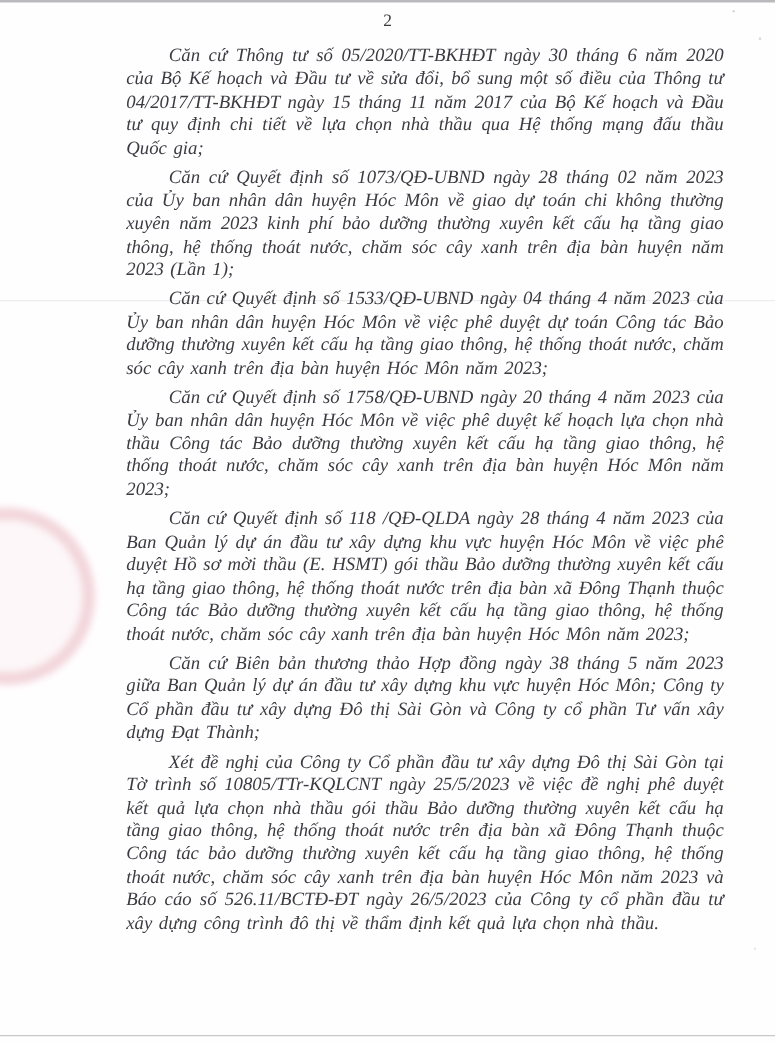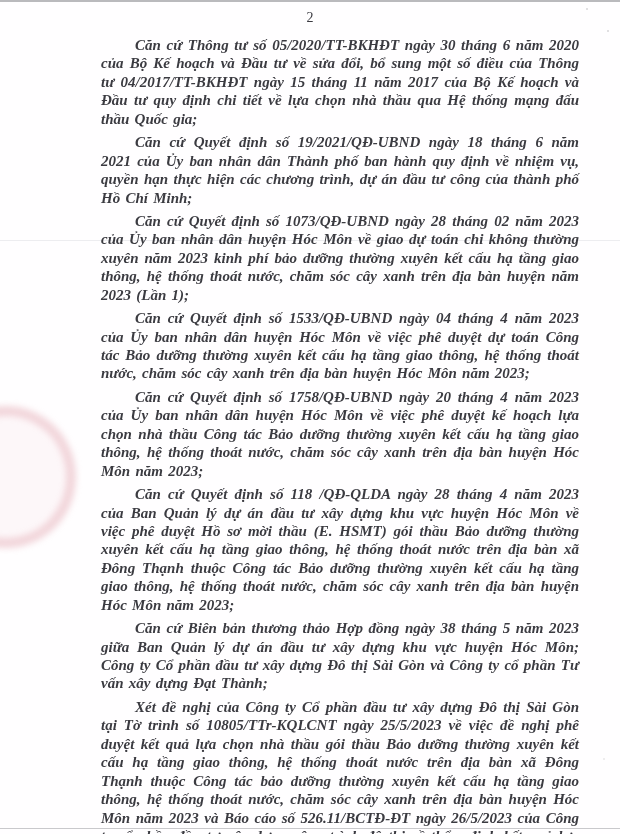--- a/index.html
+++ b/index.html
@@ -61,21 +61,20 @@
   }
   .recital {
     margin: 0 0 5px 0;
     font-style: italic;
     font-size: 15px;
     line-height: 1.23;
     text-align: justify;
     text-indent: 34px;
     color: #3b3b41;
     word-spacing: 1.5px;
-    font-weight: bold;
   }
   .speck {
     position: absolute;
     background: #8a8a90;
     opacity: .35;
     border-radius: 50%;
   }
   .speck.s1 { top: 8px;  left: 586px; width: 2px; height: 2px; }
   .speck.s2 { top: 30px; left: 607px; width: 2px; height: 2px; }
   .speck.s3 { top: 758px; left: 603px; width: 2px; height: 2px; opacity:.2; }
@@ -91,21 +90,20 @@
   <div class="page-number">2</div>
 
   <div class="seal-fragment"></div>
 
   <div class="speck s1"></div>
   <div class="speck s2"></div>
   <div class="speck s3"></div>
 
   <div class="content">
     <p class="recital">Căn cứ Thông tư số 05/2020/TT-BKHĐT ngày 30 tháng 6 năm 2020 của Bộ Kế hoạch và Đầu tư về sửa đổi, bổ sung một số điều của Thông tư 04/2017/TT-BKHĐT ngày 15 tháng 11 năm 2017 của Bộ Kế hoạch và Đầu tư quy định chi tiết về lựa chọn nhà thầu qua Hệ thống mạng đấu thầu Quốc gia;</p>
-    <p class="recital">Căn cứ Quyết định số 19/2021/QĐ-UBND ngày 18 tháng 6 năm 2021 của Ủy ban nhân dân Thành phố ban hành quy định về nhiệm vụ, quyền hạn thực hiện các chương trình, dự án đầu tư công của thành phố Hồ Chí Minh;</p>
     <p class="recital">Căn cứ Quyết định số 1073/QĐ-UBND ngày 28 tháng 02 năm 2023 của Ủy ban nhân dân huyện Hóc Môn về giao dự toán chi không thường xuyên năm 2023 kinh phí bảo dưỡng thường xuyên kết cấu hạ tầng giao thông, hệ thống thoát nước, chăm sóc cây xanh trên địa bàn huyện năm 2023 (Lần 1);</p>
     <p class="recital">Căn cứ Quyết định số 1533/QĐ-UBND ngày 04 tháng 4 năm 2023 của Ủy ban nhân dân huyện Hóc Môn về việc phê duyệt dự toán Công tác Bảo dưỡng thường xuyên kết cấu hạ tầng giao thông, hệ thống thoát nước, chăm sóc cây xanh trên địa bàn huyện Hóc Môn năm 2023;</p>
     <p class="recital">Căn cứ Quyết định số 1758/QĐ-UBND ngày 20 tháng 4 năm 2023 của Ủy ban nhân dân huyện Hóc Môn về việc phê duyệt kế hoạch lựa chọn nhà thầu Công tác Bảo dưỡng thường xuyên kết cấu hạ tầng giao thông, hệ thống thoát nước, chăm sóc cây xanh trên địa bàn huyện Hóc Môn năm 2023;</p>
     <p class="recital">Căn cứ Quyết định số 118 /QĐ-QLDA ngày 28 tháng 4 năm 2023 của Ban Quản lý dự án đầu tư xây dựng khu vực huyện Hóc Môn về việc phê duyệt Hồ sơ mời thầu (E. HSMT) gói thầu Bảo dưỡng thường xuyên kết cấu hạ tầng giao thông, hệ thống thoát nước trên địa bàn xã Đông Thạnh thuộc Công tác Bảo dưỡng thường xuyên kết cấu hạ tầng giao thông, hệ thống thoát nước, chăm sóc cây xanh trên địa bàn huyện Hóc Môn năm 2023;</p>
     <p class="recital">Căn cứ Biên bản thương thảo Hợp đồng ngày 38 tháng 5 năm 2023 giữa Ban Quản lý dự án đầu tư xây dựng khu vực huyện Hóc Môn; Công ty Cổ phần đầu tư xây dựng Đô thị Sài Gòn và Công ty cổ phần Tư vấn xây dựng Đạt Thành;</p>
     <p class="recital">Xét đề nghị của Công ty Cổ phần đầu tư xây dựng Đô thị Sài Gòn tại Tờ trình số 10805/TTr-KQLCNT ngày 25/5/2023 về việc đề nghị phê duyệt kết quả lựa chọn nhà thầu gói thầu Bảo dưỡng thường xuyên kết cấu hạ tầng giao thông, hệ thống thoát nước trên địa bàn xã Đông Thạnh thuộc Công tác bảo dưỡng thường xuyên kết cấu hạ tầng giao thông, hệ thống thoát nước, chăm sóc cây xanh trên địa bàn huyện Hóc Môn năm 2023 và Báo cáo số 526.11/BCTĐ-ĐT ngày 26/5/2023 của Công ty cổ phần đầu tư xây dựng công trình đô thị về thẩm định kết quả lựa chọn nhà thầu.</p>
 
   </div>
 
   <div class="scan-edge-bottom"></div>

